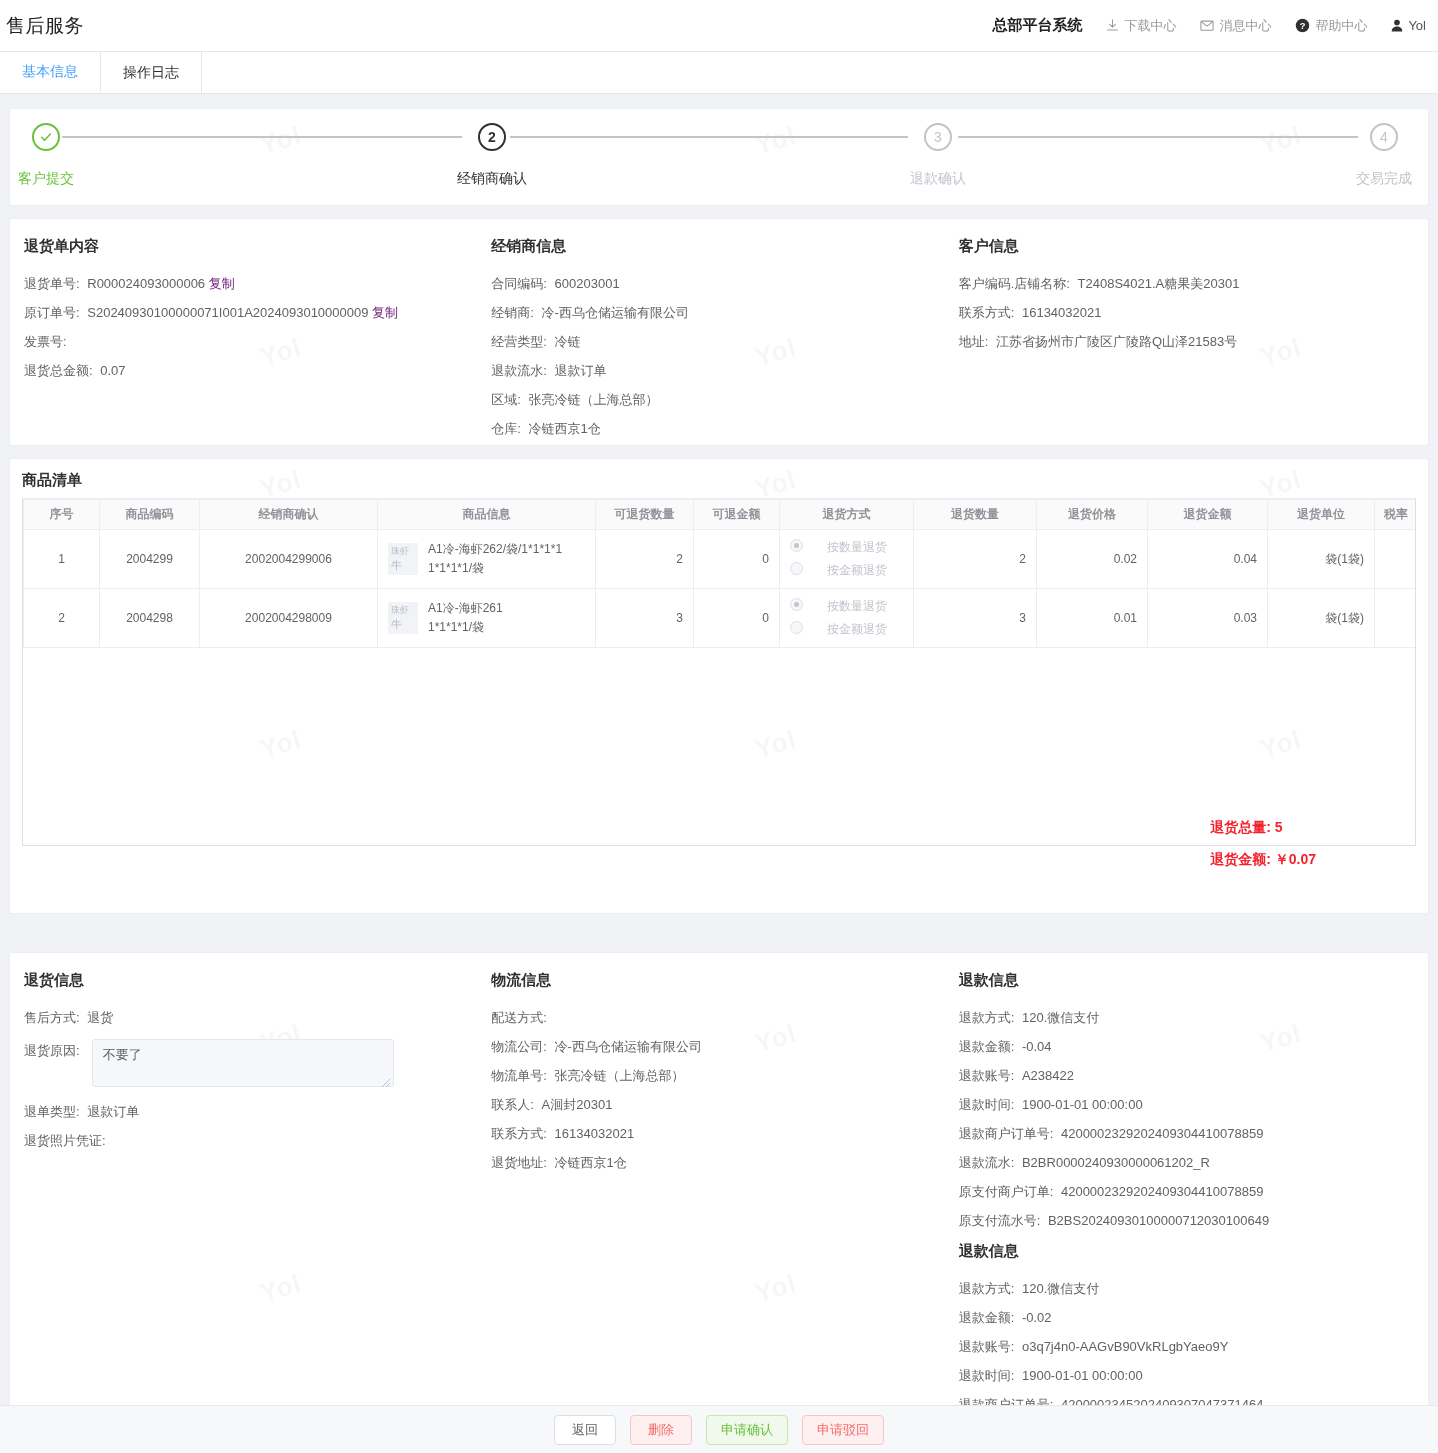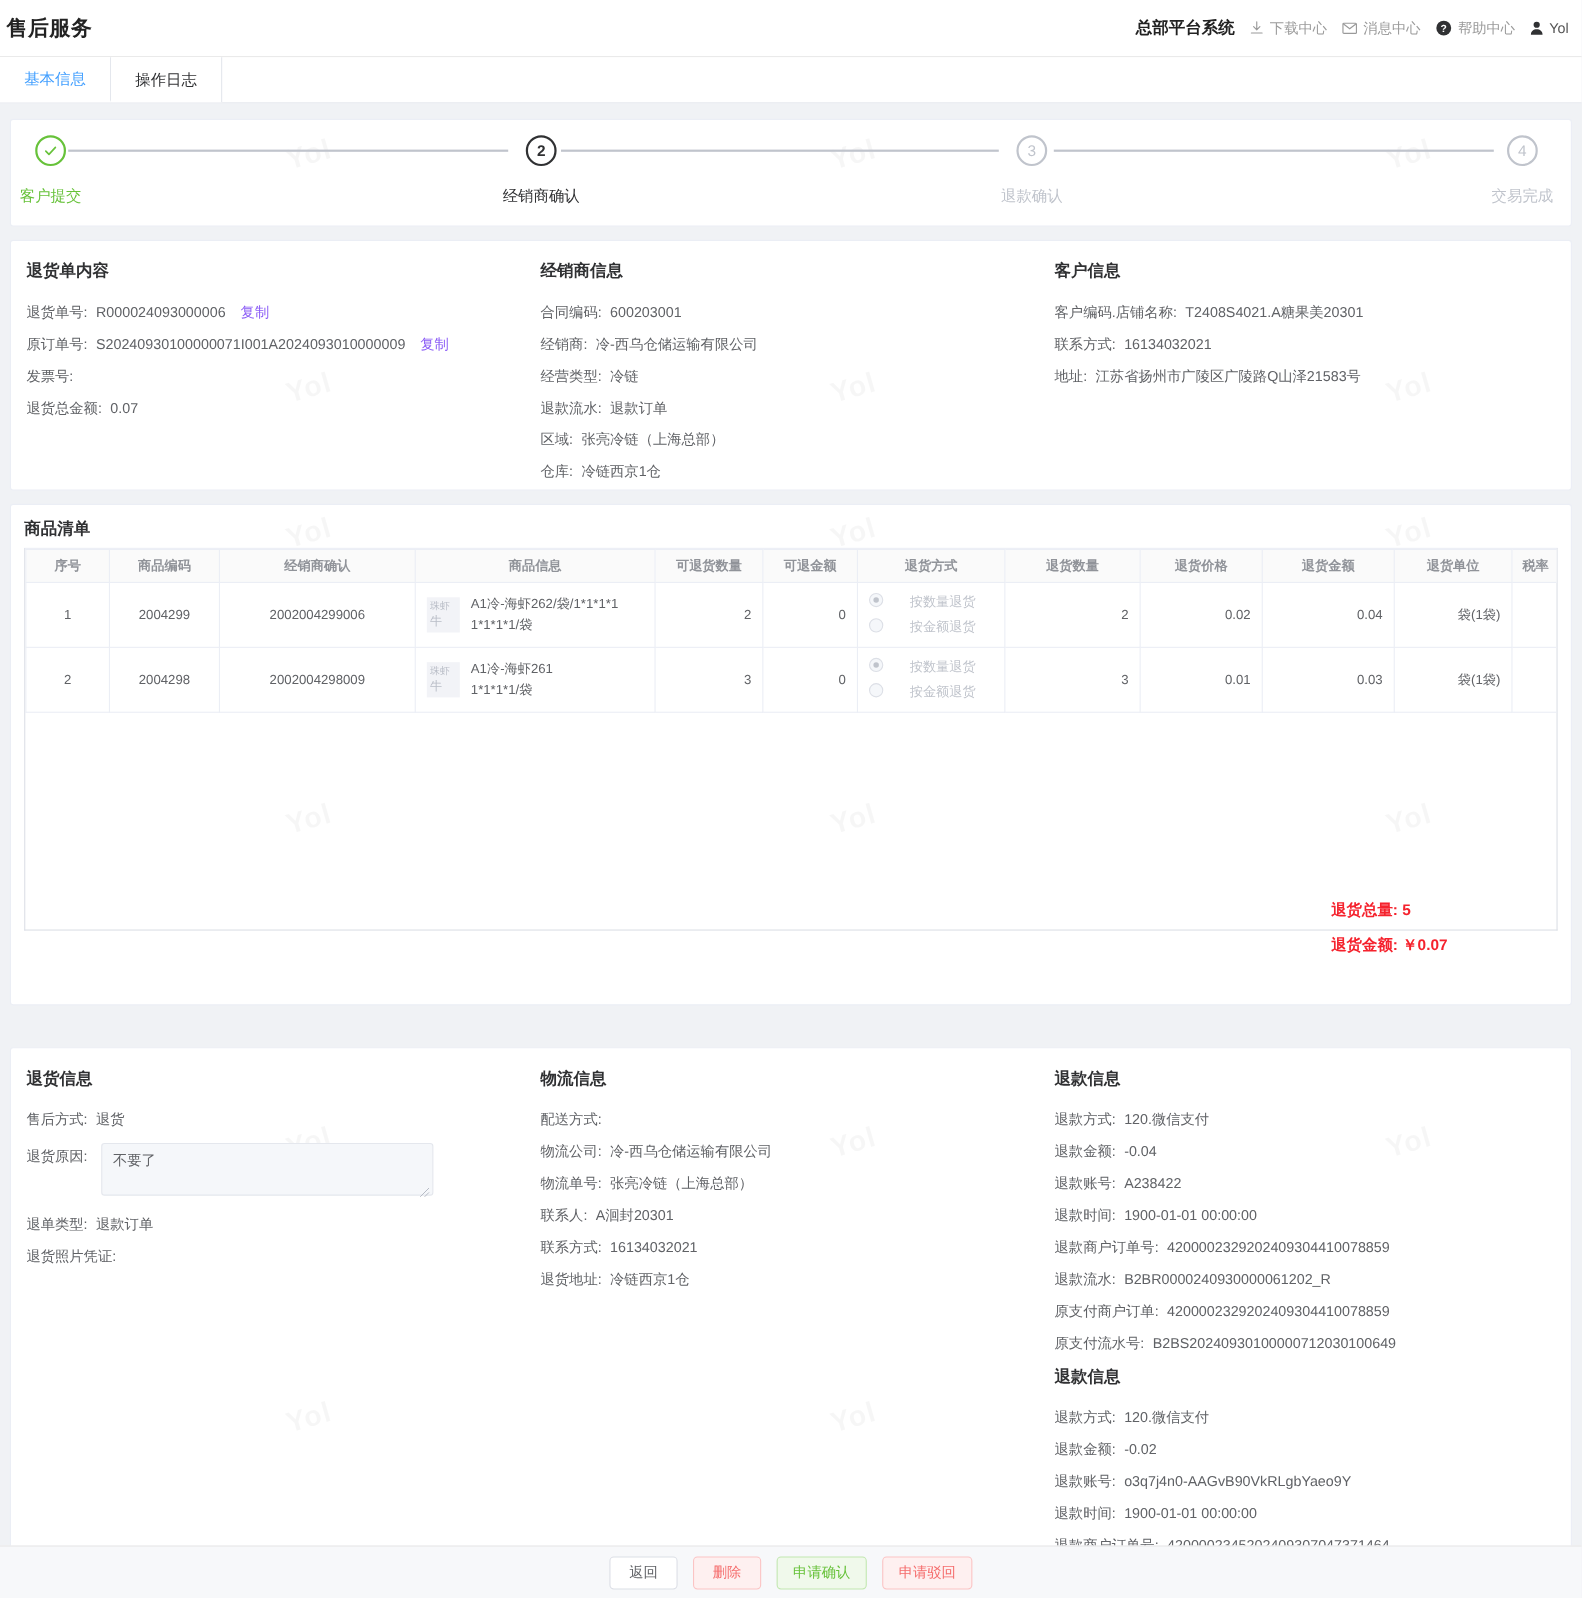--- a/index.html
+++ b/index.html
@@ -20,26 +20,26 @@
 
   
   .topbar {
     position: absolute; top: 0; left: 0;
     width: 1438px; height: 52px;
     background: #ffffff;
     border-bottom: 1px solid #e8e8e8;
     display: flex; align-items: center;
   }
   .topbar-title {
-    font-size: 19px; font-weight: bold; color: #222;
+    font-size: 19px; font-weight: normal; color: #222;
     margin-left: 6px; letter-spacing: 0.5px;
   }
   .topbar-right {
     margin-left: auto; display: flex; align-items: center;
-    gap: 14px; padding-right: 12px; font-size: 13px;
+    gap: 24px; padding-right: 12px; font-size: 13px;
   }
   .sys-name { font-size: 15px; font-weight: bold; color: #222; }
   .hdr-item { display: flex; align-items: center; gap: 5px; color: #9a9a9a; }
   .hdr-item .lbl { color: #9a9a9a; }
   .hdr-item.user .lbl { color: #555; }
   .ic { display: inline-block; line-height: 1; }
   .ic svg { display: block; }
 
   
   .tabs {
@@ -97,21 +97,21 @@
   .info-grid { display: flex; padding: 18px 0 0 0; height: 100%; }
   .info-col { padding: 0 14px 0 14px; }
   .info-col.c1 { width: 468px; }
   .info-col.c2 { width: 468px; }
   .info-col.c3 { width: 484px; }
   .panel-title { font-size: 15px; font-weight: bold; color: #303133; margin-bottom: 20px; }
   .kv { font-size: 13px; color: #606266; margin-bottom: 13px; line-height: 16px; white-space: nowrap; }
   .kv .k { color: #606266; }
   .kv .v { color: #606266; margin-left: 4px; }
   .link { color: #409eff; cursor: pointer; }
-  .copy { color: #8b5cf6; margin-left: 10px; cursor: pointer; }
+  .copy { color: #701a75; cursor: pointer; }
 
   
   #goods-card { left: 9px; top: 458px; width: 1420px; height: 456px; }
   .goods-title { font-size: 15px; font-weight: bold; color: #303133; padding: 12px 0 8px 12px; }
   .tbl-wrap { margin: 0 12px; border: 1px solid #dcdfe6; border-top: 1px solid #ebeef5; height: 348px; overflow: hidden; background: #fff; }
   table.goods { width: 100%; border-collapse: collapse; table-layout: fixed; }
   table.goods th {
     font-size: 12px; font-weight: bold; color: #909399;
     background: #fafafa; border: 1px solid #ebeef5;
     height: 30px; text-align: center; padding: 0 6px;

